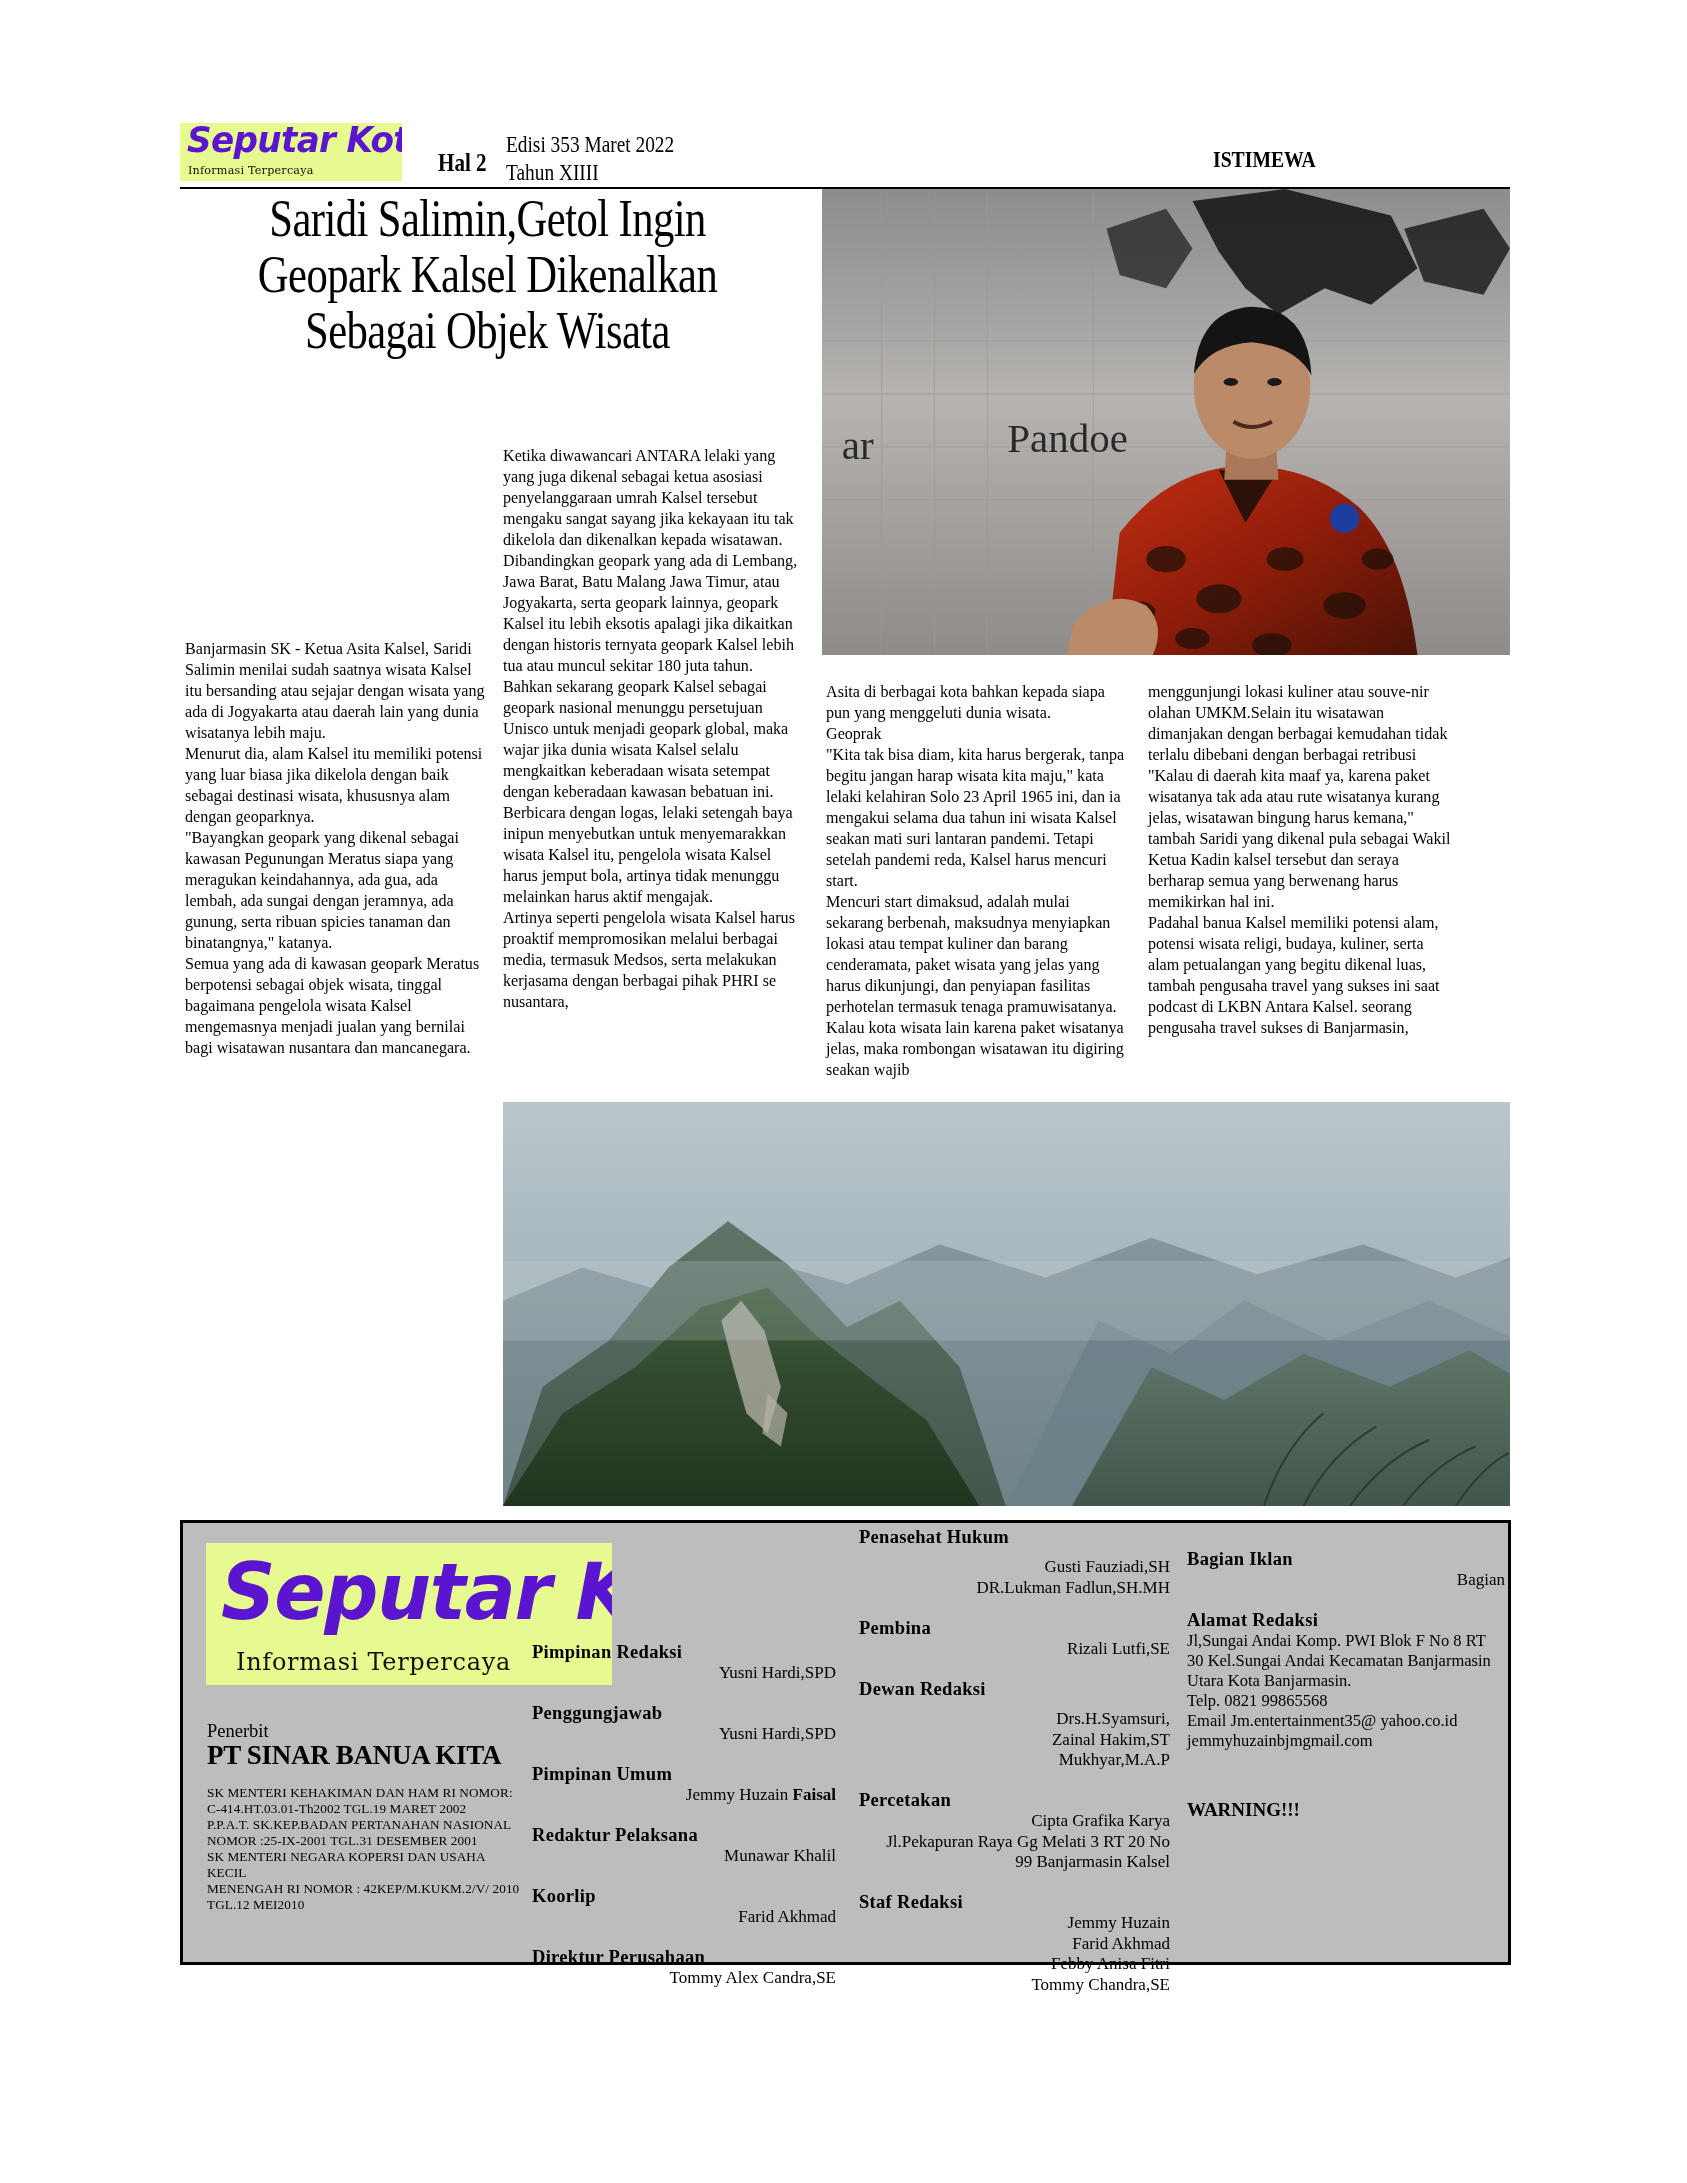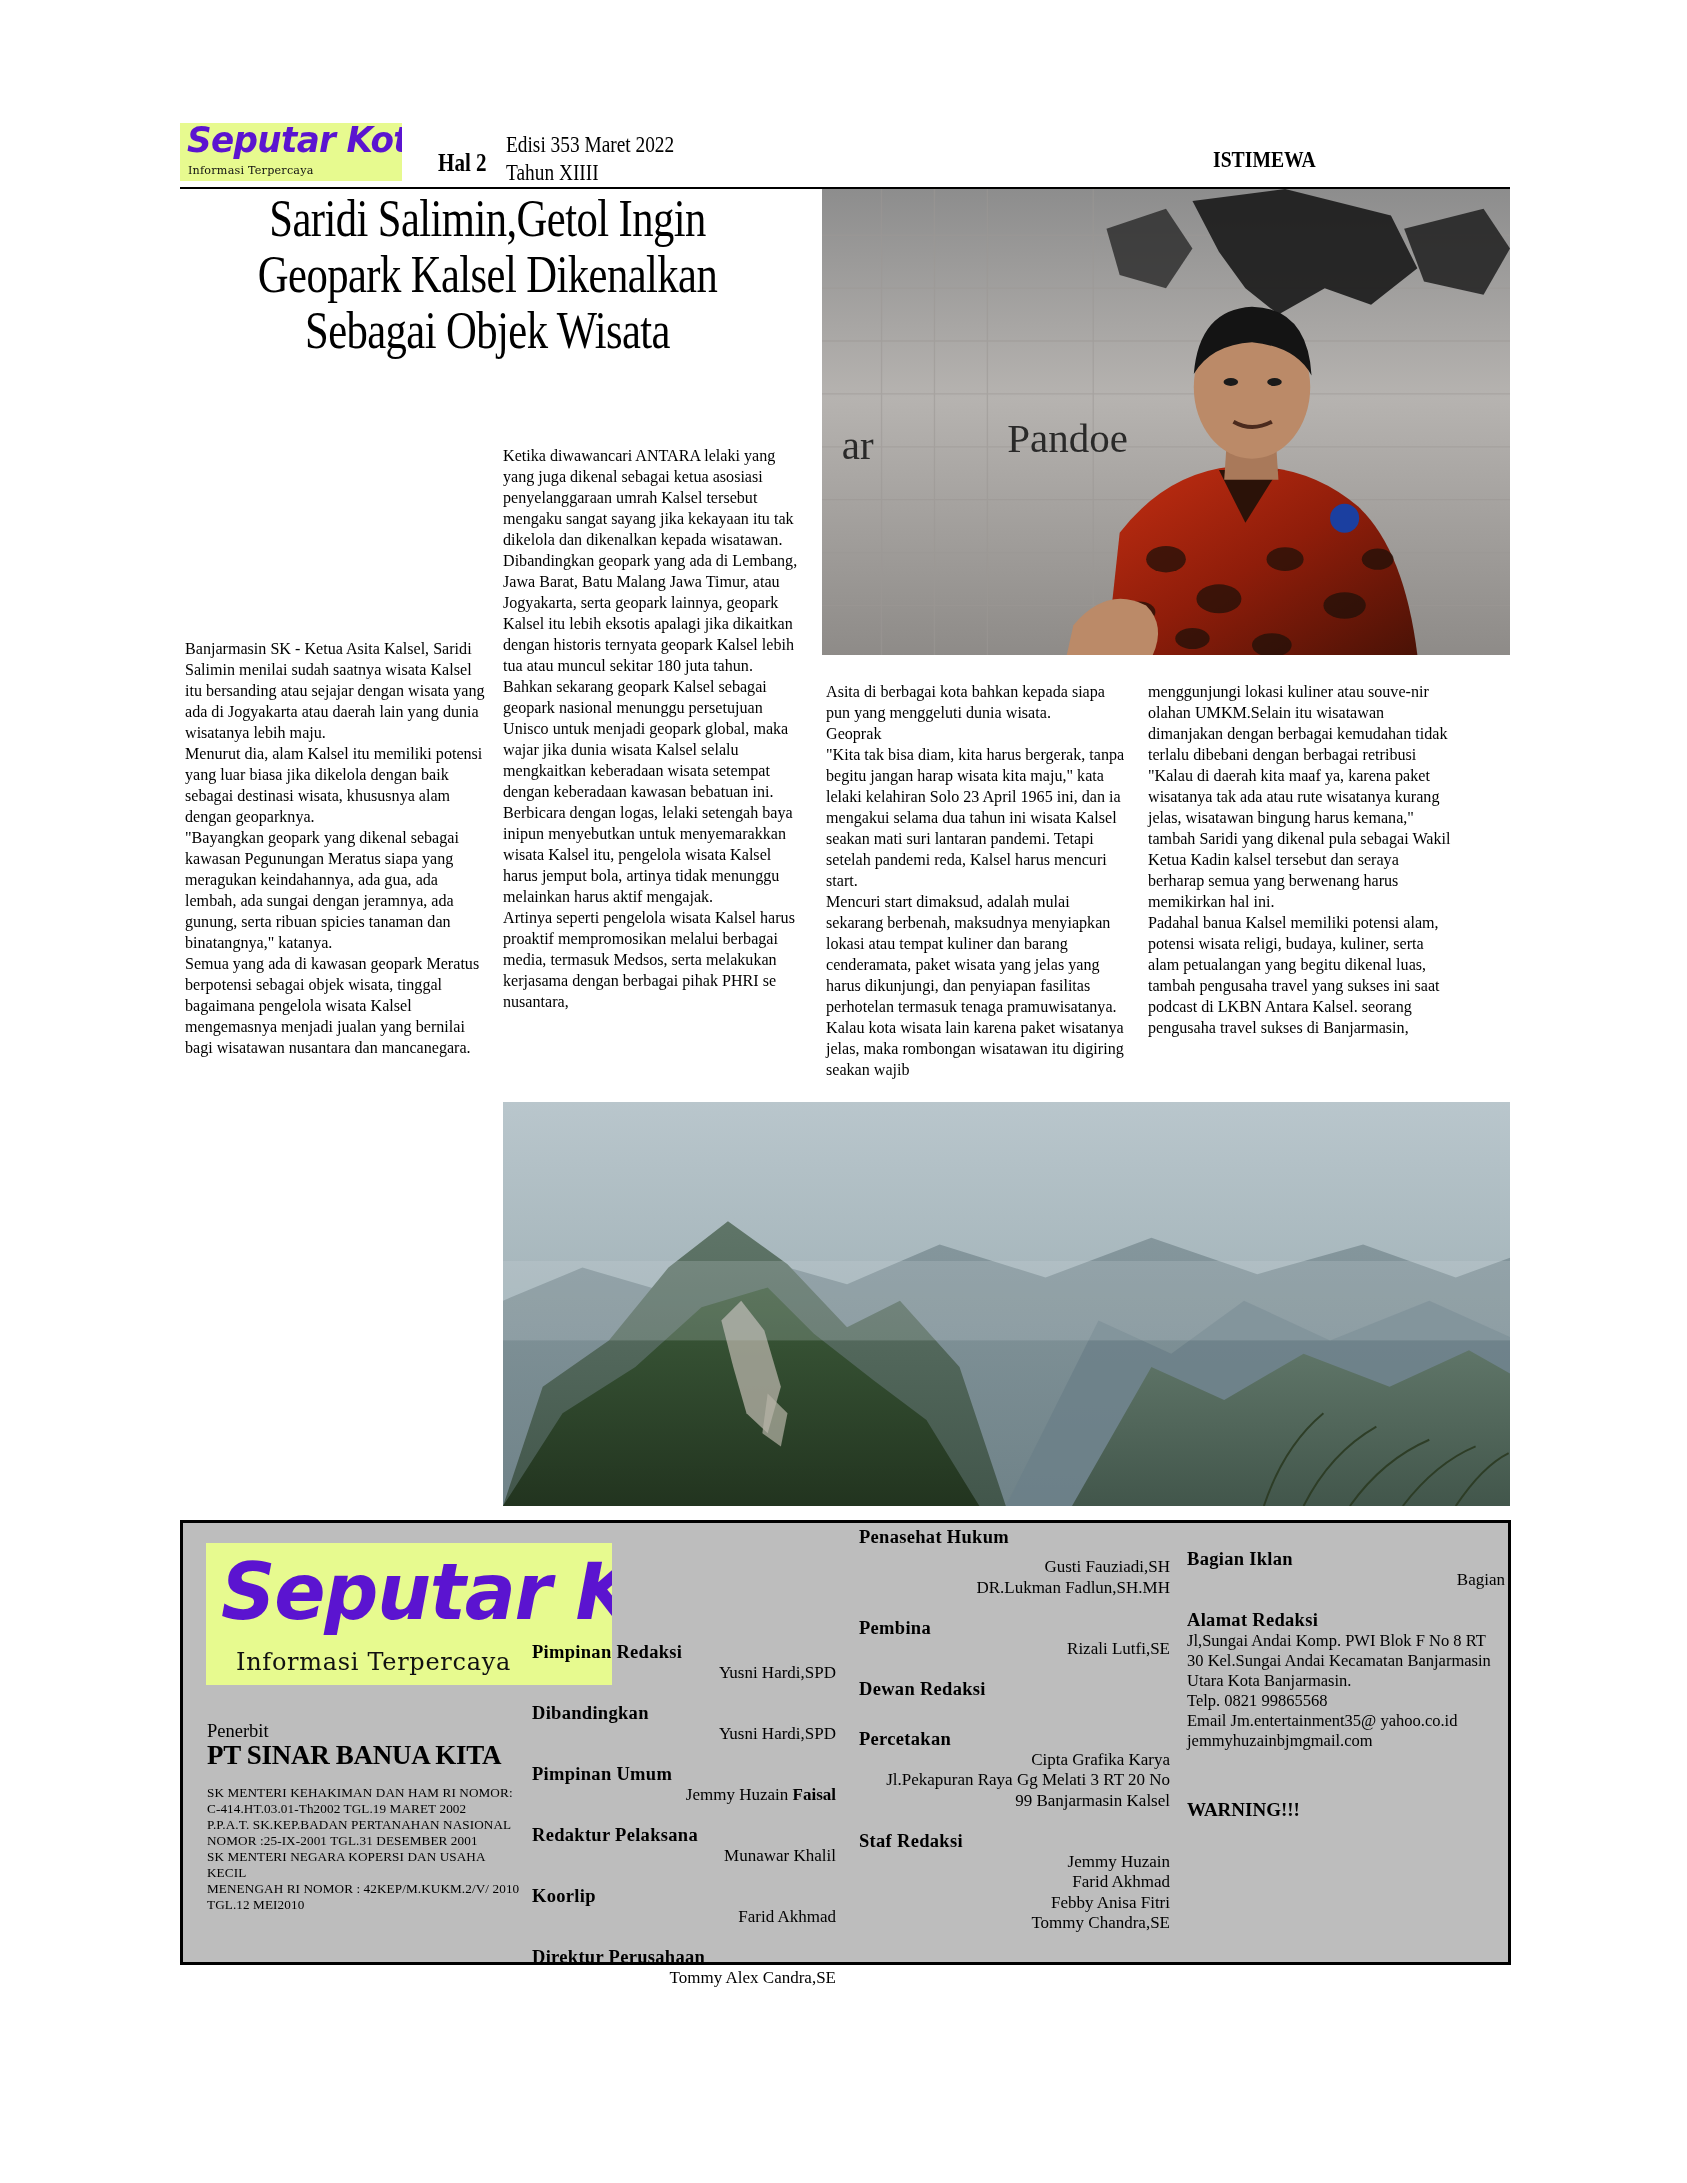--- a/index.html
+++ b/index.html
@@ -444,21 +444,21 @@
     <div class="fcol" id="fcol1">
       <p class="f-label">Penerbit</p>
       <p class="f-publisher">PT SINAR BANUA KITA</p>
       <p class="f-legal">SK MENTERI KEHAKIMAN DAN HAM RI NOMOR:<br>C-414.HT.03.01-Th2002 TGL.19 MARET 2002<br>P.P.A.T. SK.KEP.BADAN PERTANAHAN NASIONAL<br>NOMOR :25-IX-2001 TGL.31 DESEMBER 2001<br>SK MENTERI NEGARA KOPERSI DAN USAHA KECIL<br>MENENGAH RI NOMOR : 42KEP/M.KUKM.2/V/ 2010<br>TGL.12 MEI2010</p>
     </div>
 
     <div class="fcol" id="fcol2">
         <p class="f-head">Pimpinan Redaksi</p>
         <p class="f-name">Yusni Hardi,SPD</p>
         <div class="f-gap"></div>
-        <p class="f-head">Dibandingkan</p>
+        <p class="f-head">Penggungjawab</p>
         <p class="f-name">Yusni Hardi,SPD</p>
         <div class="f-gap"></div>
         <p class="f-head">Pimpinan Umum</p>
         <p class="f-name">Jemmy Huzain <b>Faisal</b></p>
         <div class="f-gap"></div>
         <p class="f-head">Redaktur Pelaksana</p>
         <p class="f-name">Munawar Khalil</p>
         <div class="f-gap"></div>
         <p class="f-head">Koorlip</p>
         <p class="f-name">Farid Akhmad</p>
@@ -471,20 +471,21 @@
     <div class="fcol" id="fcol3">
         <p class="f-head">Penasehat Hukum</p>
         <div class="f-gap-sm"></div>
         <p class="f-name">Gusti Fauziadi,SH<br>DR.Lukman Fadlun,SH.MH</p>
         <div class="f-gap"></div>
         <p class="f-head">Pembina</p>
         <p class="f-name">Rizali Lutfi,SE</p>
         <div class="f-gap"></div>
         <p class="f-head">Dewan Redaksi</p>
         <div class="f-gap-sm"></div>
+        <p class="f-name">Drs.H.Syamsuri,<br>Zainal Hakim,ST<br>Mukhyar,M.A.P</p>
         <div class="f-gap"></div>
         <p class="f-head">Percetakan</p>
         <p class="f-name">Cipta Grafika Karya<br>Jl.Pekapuran Raya Gg Melati 3 RT 20 No<br>99 Banjarmasin Kalsel</p>
         <div class="f-gap"></div>
         <p class="f-head">Staf Redaksi</p>
         <p class="f-name">Jemmy Huzain<br>Farid Akhmad<br>Febby Anisa Fitri<br>Tommy Chandra,SE</p>
         <div class="f-gap"></div>
       </div>
 
     <div class="fcol" id="fcol4">

